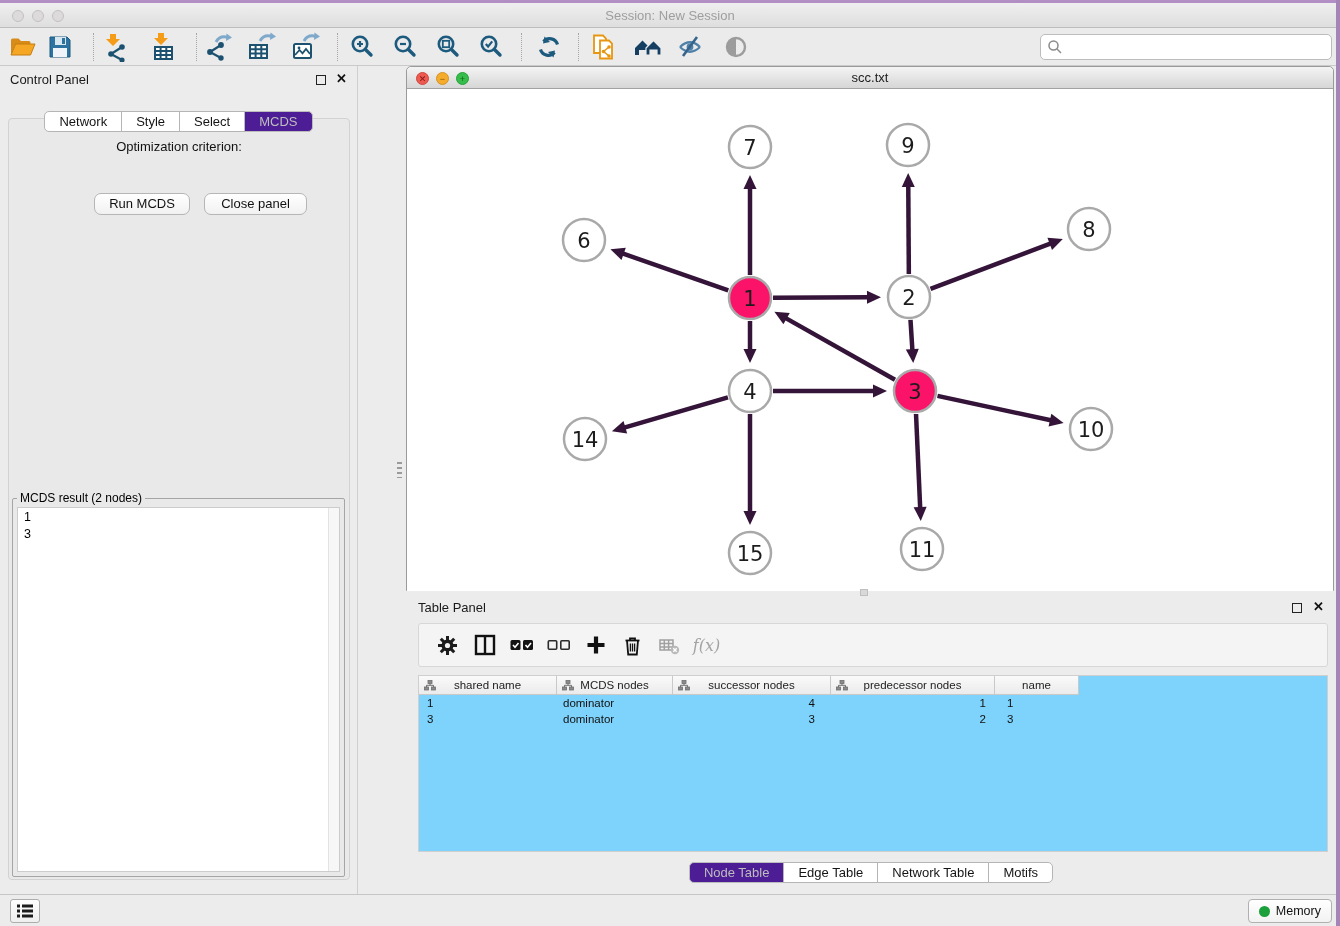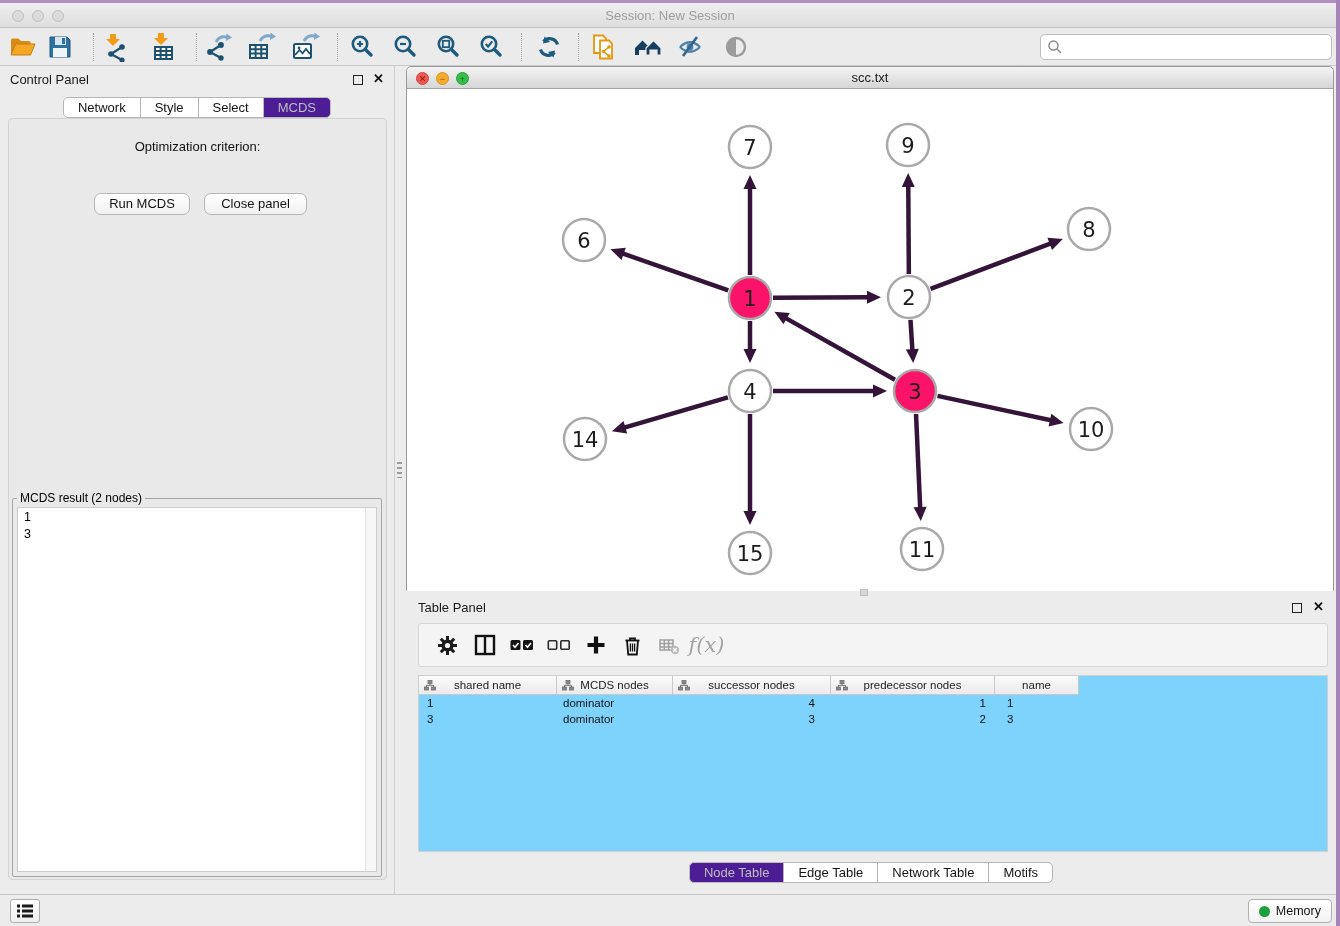--- a/index.html
+++ b/index.html
@@ -20,25 +20,25 @@
     text-align:center; font-size:13px; color:#9e9e9e; }
   
   #toolbar { position:absolute; left:0; top:29px; width:1340px; height:37px;
     background:#ebebeb; border-bottom:1px solid #cacaca; }
   .tbi { position:absolute; top:2px; width:34px; height:32px; display:flex; align-items:center; justify-content:center; cursor:default; }
   .tb-sep { position:absolute; top:4px; height:28px; width:0; border-left:1px dotted #a6a6a6; }
   .searchbox { position:absolute; left:1040px; top:5px; width:292px; height:26px; background:#fff;
     border:1px solid #bcbcbc; border-radius:5px; display:flex; align-items:center; padding:0 6px; }
   .searchbox input { border:none; outline:none; background:transparent; flex:1; font-size:13px; font-family:inherit; margin-left:4px; }
   
-  #control-panel { position:absolute; left:0; top:66px; width:395px; height:828px; background:#ececec; border-right:1px solid #cfcfcf; }
+  #control-panel { position:absolute; left:0; top:66px; width:358px; height:828px; background:#ececec; border-right:1px solid #cfcfcf; }
   .panel-head { position:absolute; left:10px; top:6px; font-size:13px; color:#1a1a1a; }
   .panel-float { position:absolute; width:10px; height:10px; border:1.6px solid #222; top:9px; }
   .panel-close { position:absolute; top:5px; font-size:13px; font-weight:bold; color:#111; }
-  .tabrow { position:absolute; top:31px; left:0; width:100%; display:flex; justify-content:center; z-index:2; }
+  .tabrow { position:absolute; top:45px; left:0; width:100%; display:flex; justify-content:center; z-index:2; }
   .tab { background:#fff; border:1px solid #b5b5b5; height:21px; line-height:19px; padding:0 14px;
     font-size:13px; color:#141414; margin-left:-1px; }
   .tab:first-child { border-radius:5px 0 0 5px; margin-left:0; }
   .tab:last-child { border-radius:0 5px 5px 0; }
   .tab.active { background:#4c1d95; color:#bdbdbd; border-color:#bcbcbc; }
   .cp-content { position:absolute; left:8px; right:7px; top:52px; bottom:14px;
     background:#e9e9e9; border:1px solid #d2d2d2; border-radius:4px; }
   .opt-label { position:absolute; top:20px; left:0; width:100%; text-align:center; font-size:13px; color:#111; }
   .criterion { position:absolute; left:36px; top:41px; width:308px; height:23px; background:#fff;
     border:1px solid #b3b3b3; border-radius:5px; font-size:13px; line-height:21px; padding-left:10px; color:#111; }
@@ -69,21 +69,21 @@
   .tl-close { left:9px;  background:#ee5a50; border:1px solid #d0453c; color:rgba(90,0,0,.75); }
   .tl-min   { left:29px; background:#f5ac2c; border:1px solid #d79122; color:rgba(100,60,0,.8); }
   .tl-max   { left:49px; background:#37bd4c; border:1px solid #27a238; color:rgba(0,80,0,.8); }
   .net-canvas { position:absolute; left:0; top:22px; width:926px; height:502px; background:#fff; overflow:hidden; }
   .h-handle { position:absolute; left:860px; top:589px; width:8px; height:7px; background:#d8d8d8; border:1px solid #bfbfbf; z-index:6; }
   
   #table-panel { position:absolute; left:406px; top:597px; width:930px; height:297px; background:#ececec; }
   .tp-toolbar { position:absolute; left:12px; right:8px; top:26px; height:44px; background:#f4f4f4;
     border:1px solid #d7d7d7; border-radius:3px; display:flex; align-items:center; padding-left:10px; }
   .ti { width:37px; height:44px; display:flex; align-items:center; justify-content:center; }
-  .fx-label { font-family:"DejaVu Serif", serif; font-style:italic; color:#a3a3a3; font-size:21px; }
+  .fx-label { font-family:"DejaVu Serif", serif; font-style:italic; color:#a3a3a3; font-size:16px; }
   .tp-table { position:absolute; left:12px; right:8px; top:78px; height:177px; background:#7dd3fc; border:1px solid #cfcfcf; }
   .thead { display:flex; height:19px; }
   .th { position:relative; background:linear-gradient(#fafafa,#ebebeb); border-right:1px solid #c9c9c9;
     border-bottom:1px solid #c9c9c9; font-size:11.5px; color:#222; text-align:center; line-height:18px; }
   .th .sorticon { position:absolute; left:5px; top:4px; }
   .tr { display:flex; height:16px; }
   .td { font-size:11.5px; line-height:16px; color:#111; overflow:hidden; white-space:nowrap; }
   .c0 { width:138px; } .c1 { width:116px; } .c2 { width:158px; } .c3 { width:164px; } .c4 { width:84px; }
   .td.c0 { padding-left:8px; } .td.c1 { padding-left:6px; }
   .td.c2 { text-align:right; padding-right:16px; } .td.c3 { text-align:right; padding-right:9px; }

